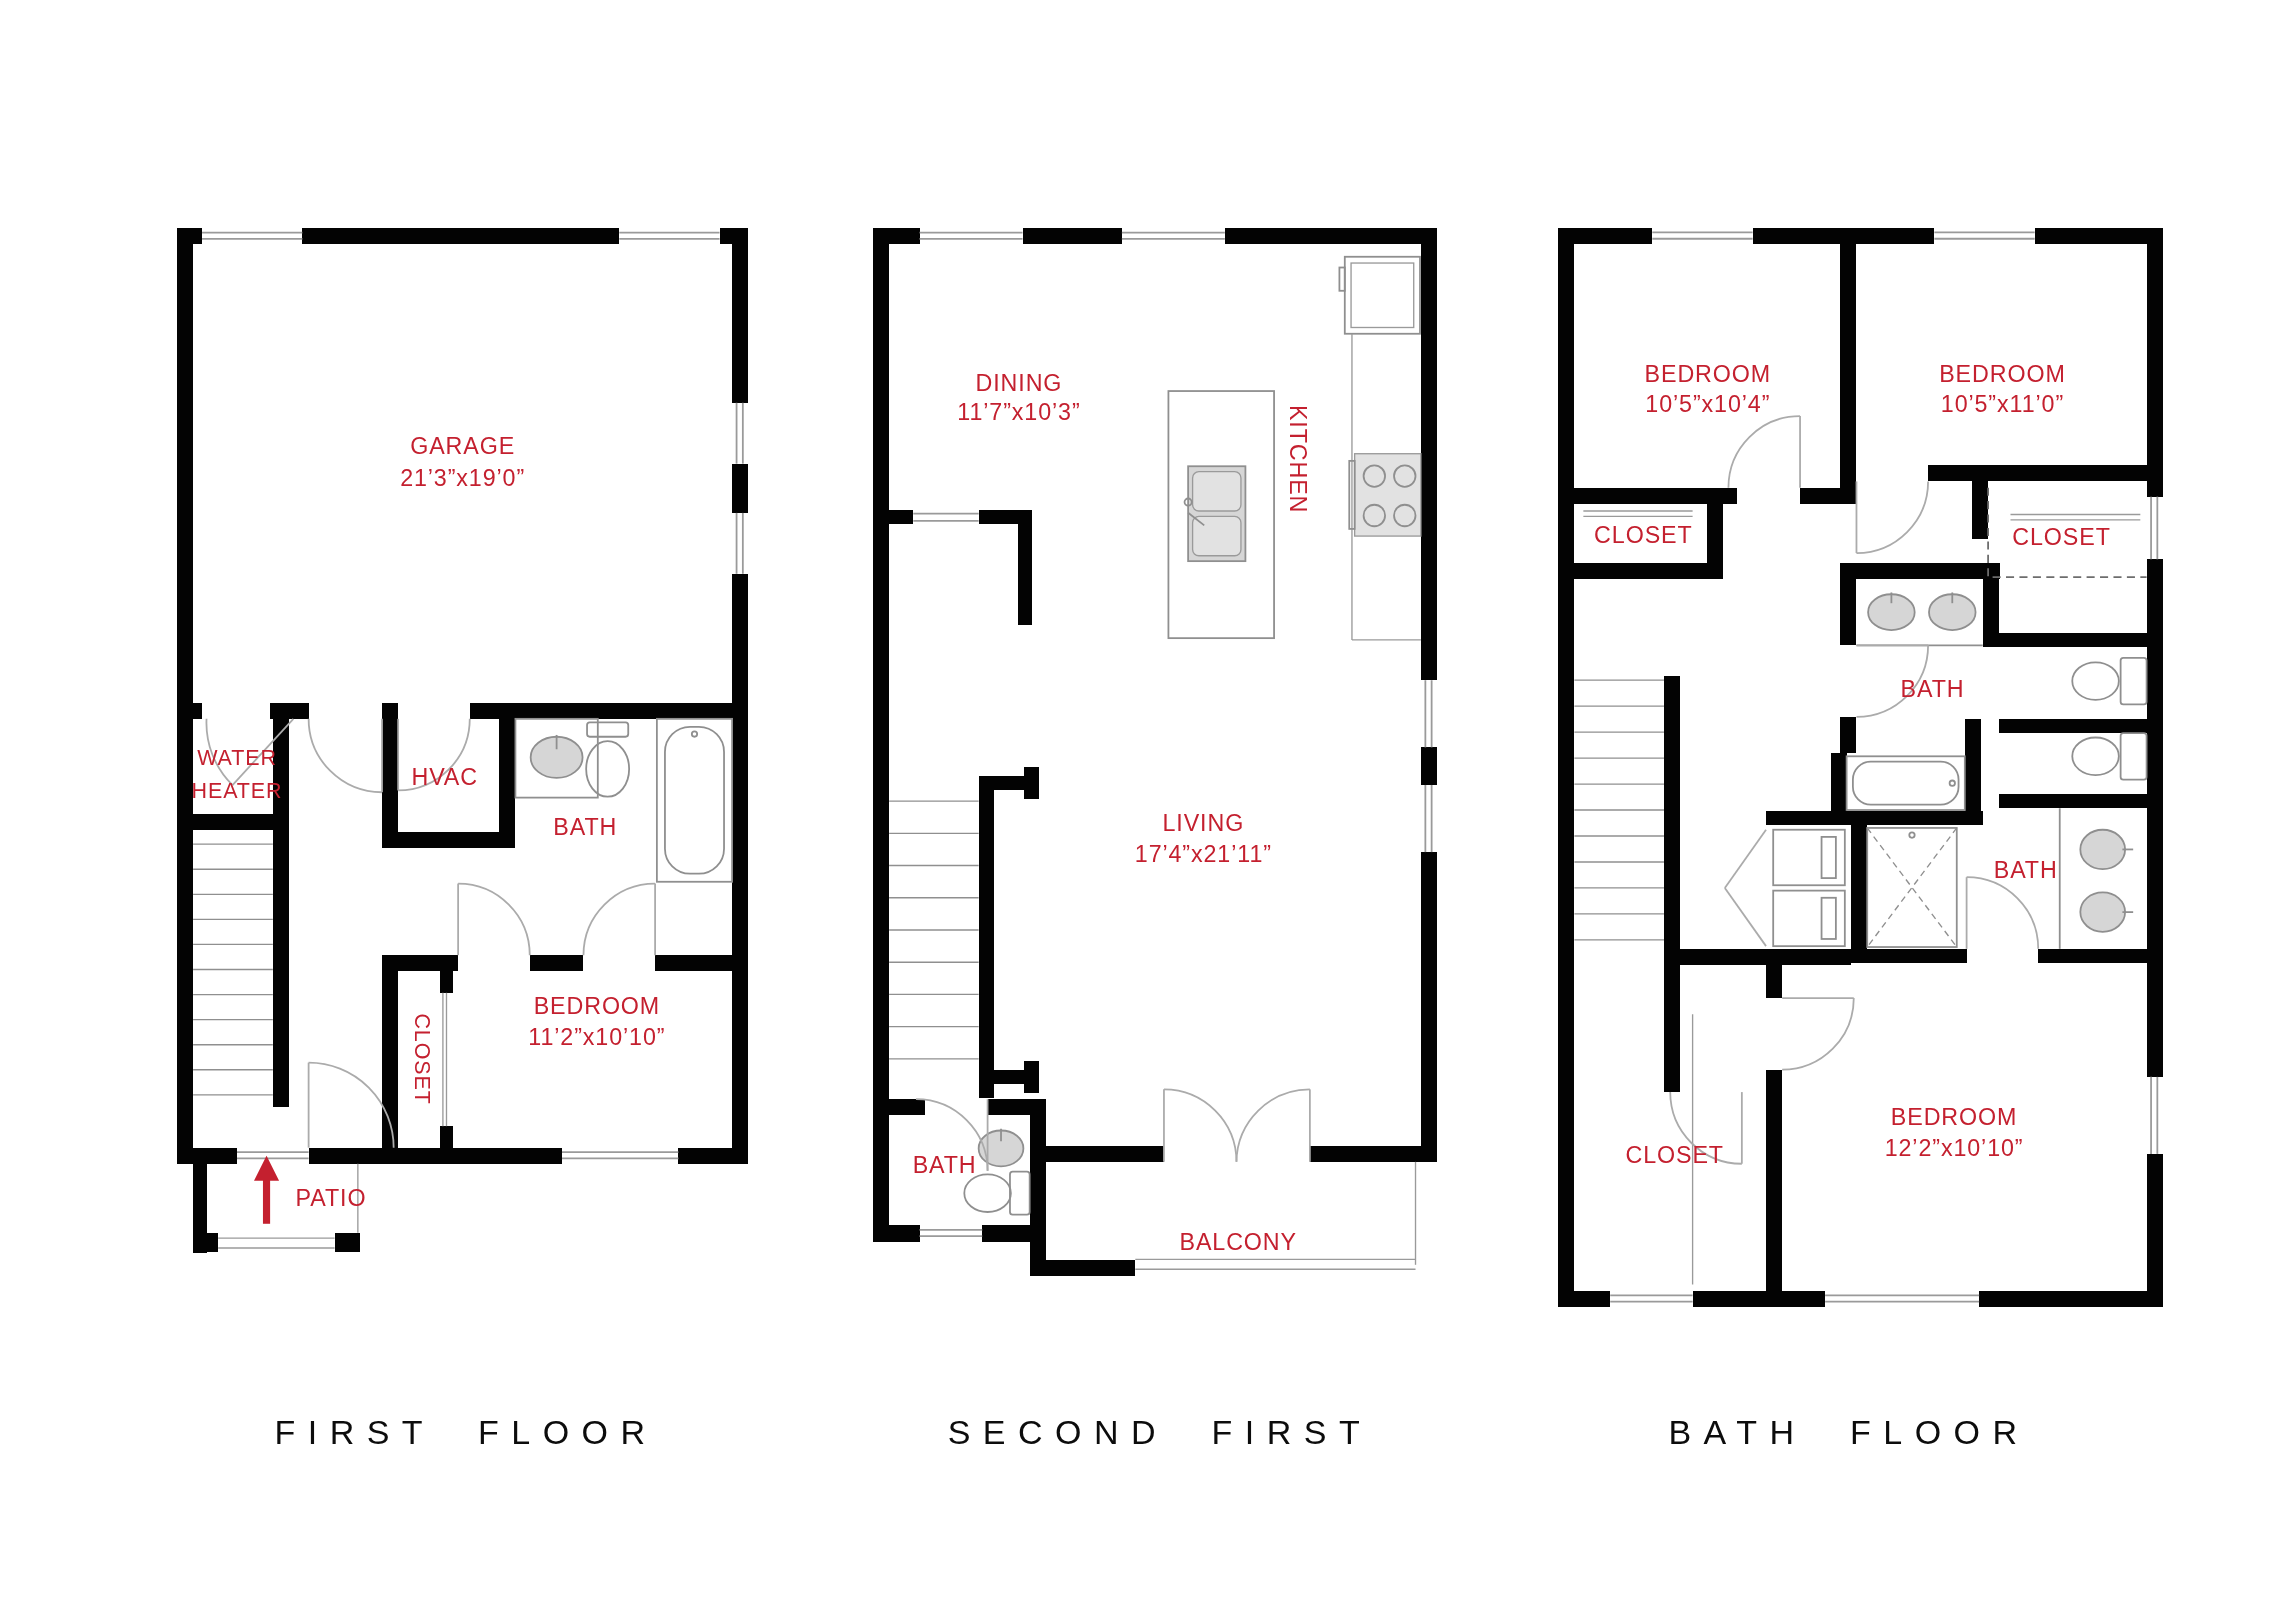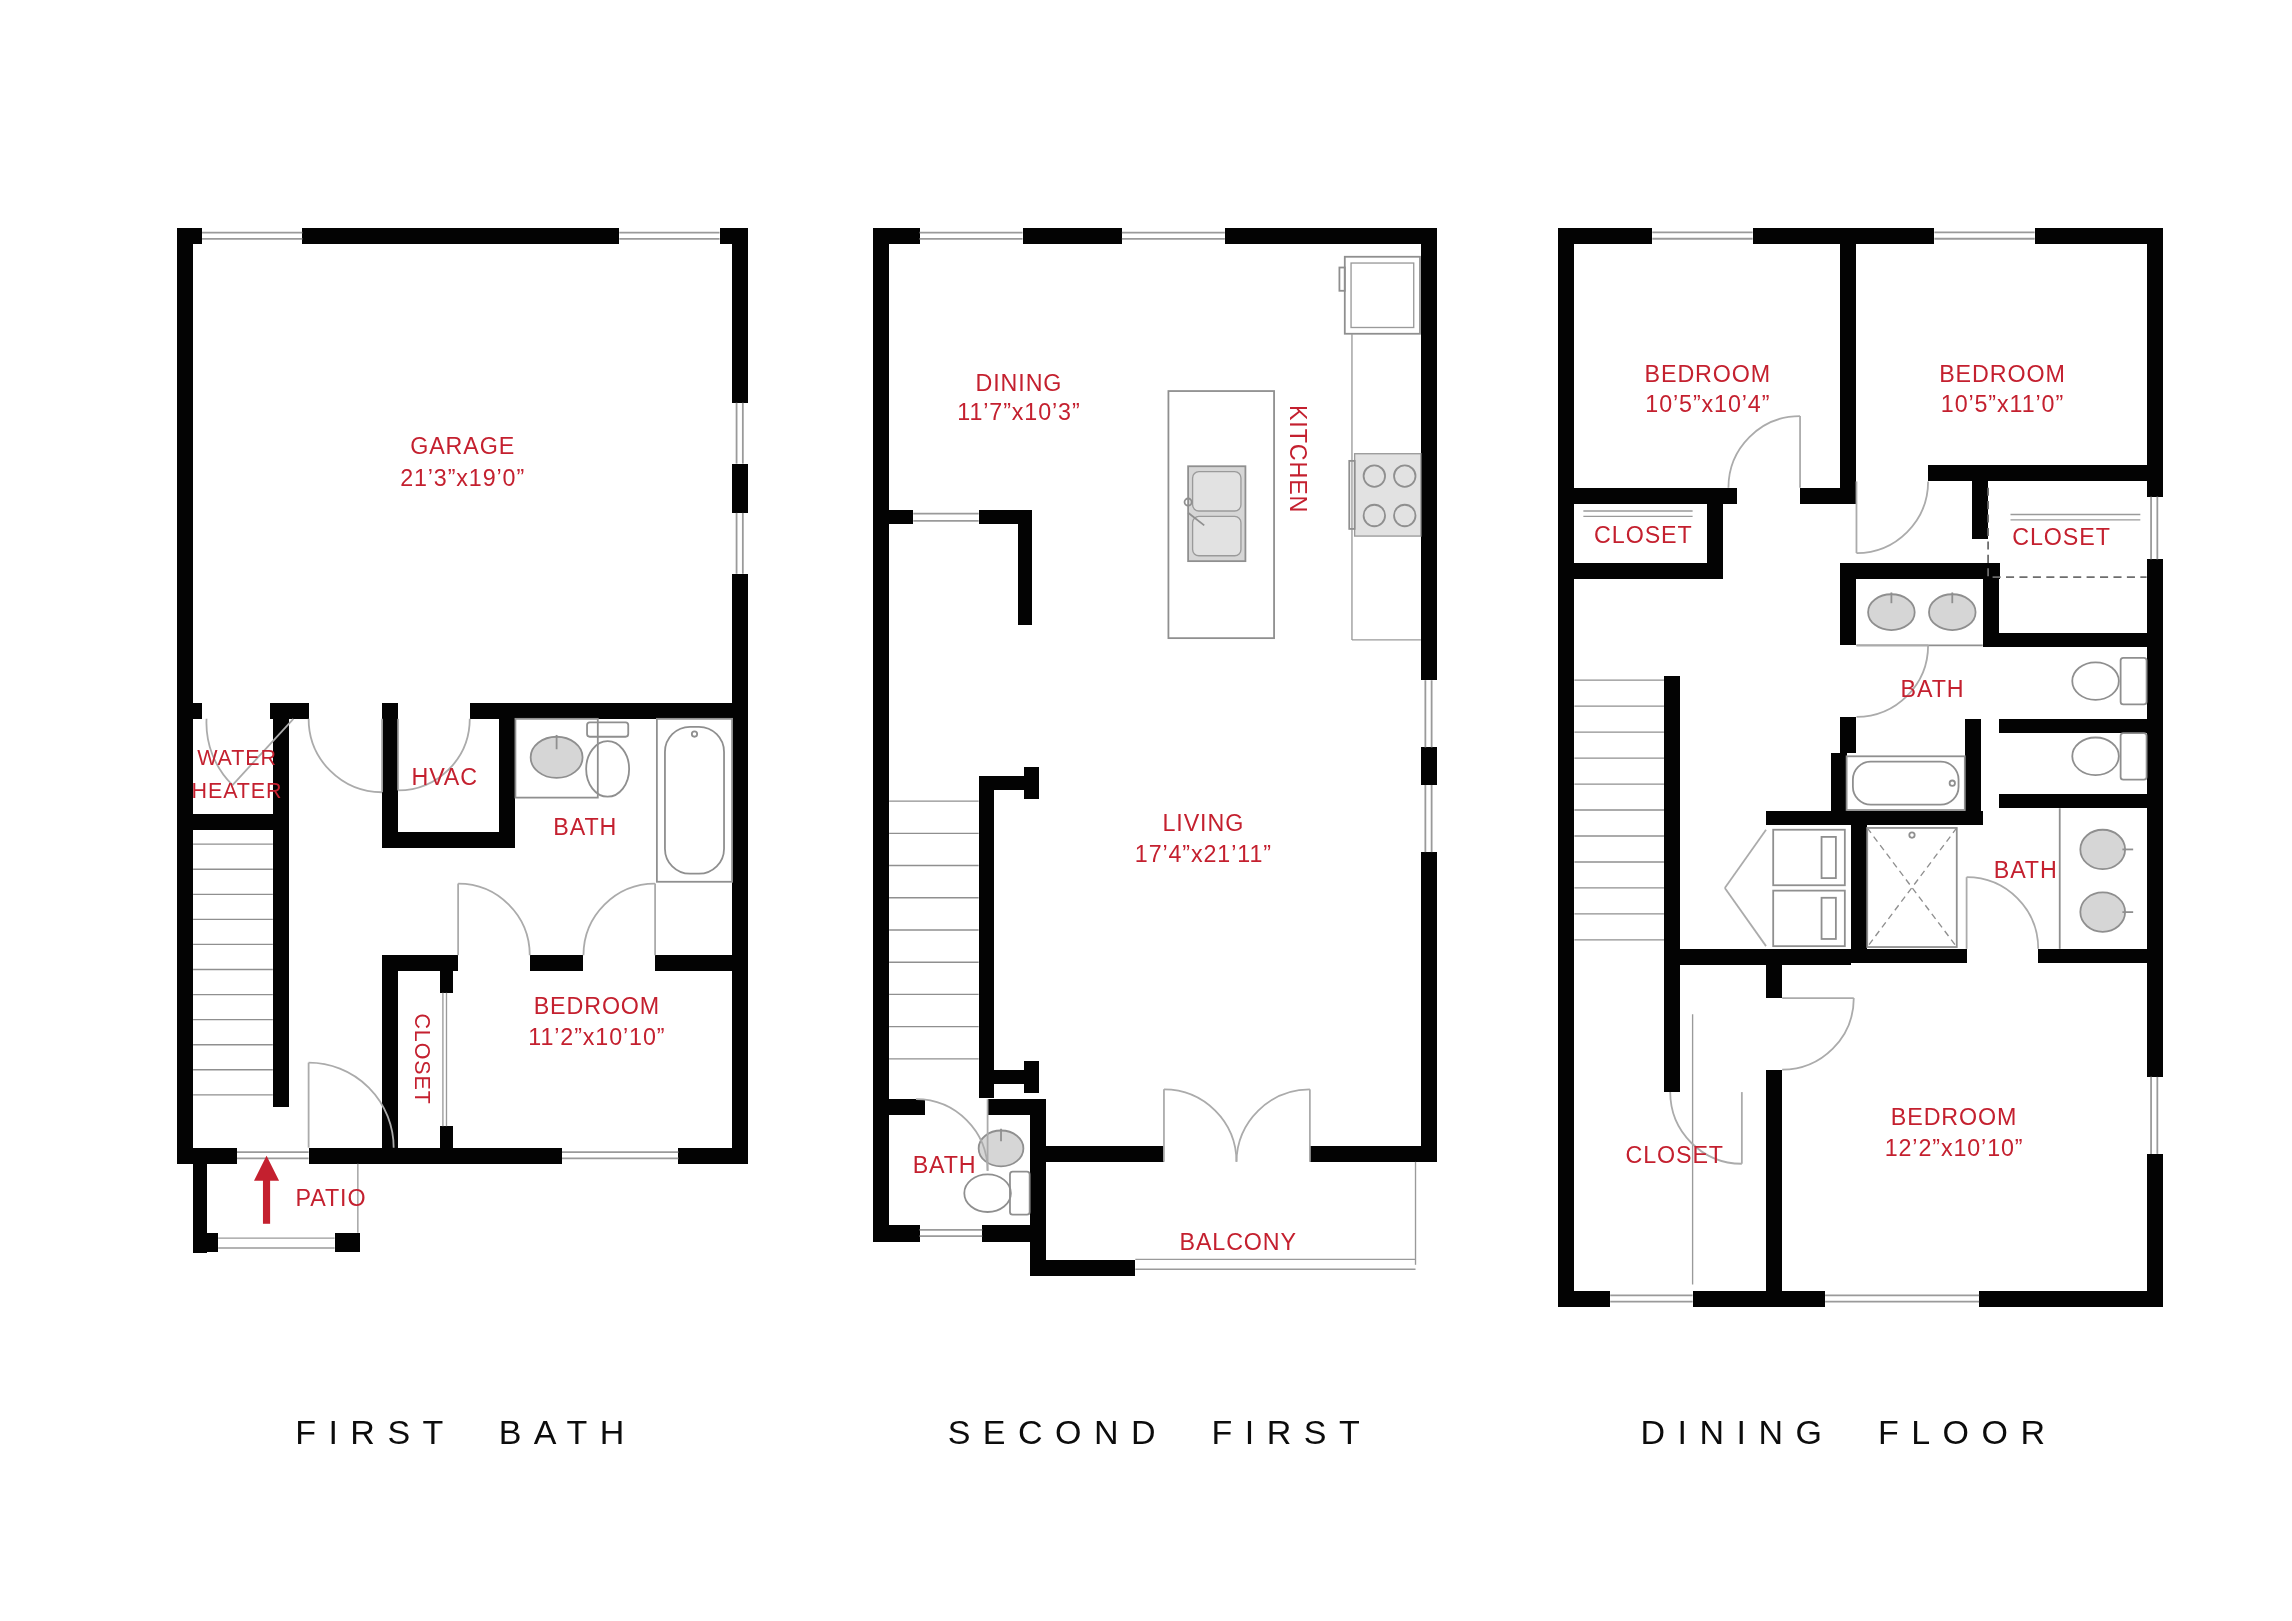--- a/index.html
+++ b/index.html
@@ -407,16 +407,16 @@
   <text class="lbl" x="496" y="206">10’5”x11’0”</text>
   <text class="lbl" x="95" y="352">CLOSET</text>
   <text class="lbl" x="562" y="354">CLOSET</text>
   <text class="lbl" x="418" y="524">BATH</text>
   <text class="lbl" x="522" y="726">BATH</text>
   <text class="lbl" x="130" y="1044">CLOSET</text>
   <text class="lbl" x="442" y="1002">BEDROOM</text>
   <text class="lbl" x="442" y="1036">12’2”x10’10”</text>
 </svg>
 
-<div class="floor-title" style="left:466px;top:1413px;">FIRST BATH</div>
+<div class="floor-title" style="left:466px;top:1413px;">FIRST FLOOR</div>
 <div class="floor-title" style="left:1160px;top:1413px;">SECOND FIRST</div>
-<div class="floor-title" style="left:1849px;top:1413px;">DINING FLOOR</div>
+<div class="floor-title" style="left:1849px;top:1413px;">BATH FLOOR</div>
 
 
 </body></html>

